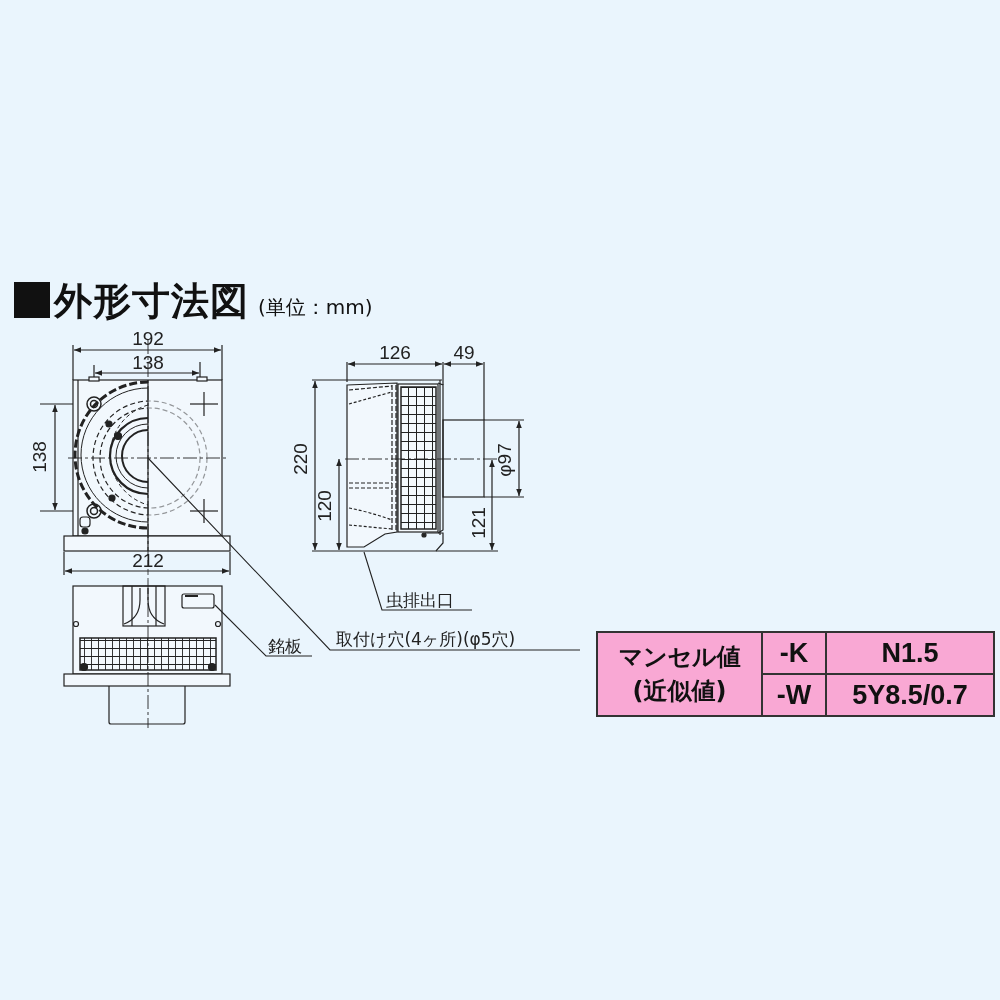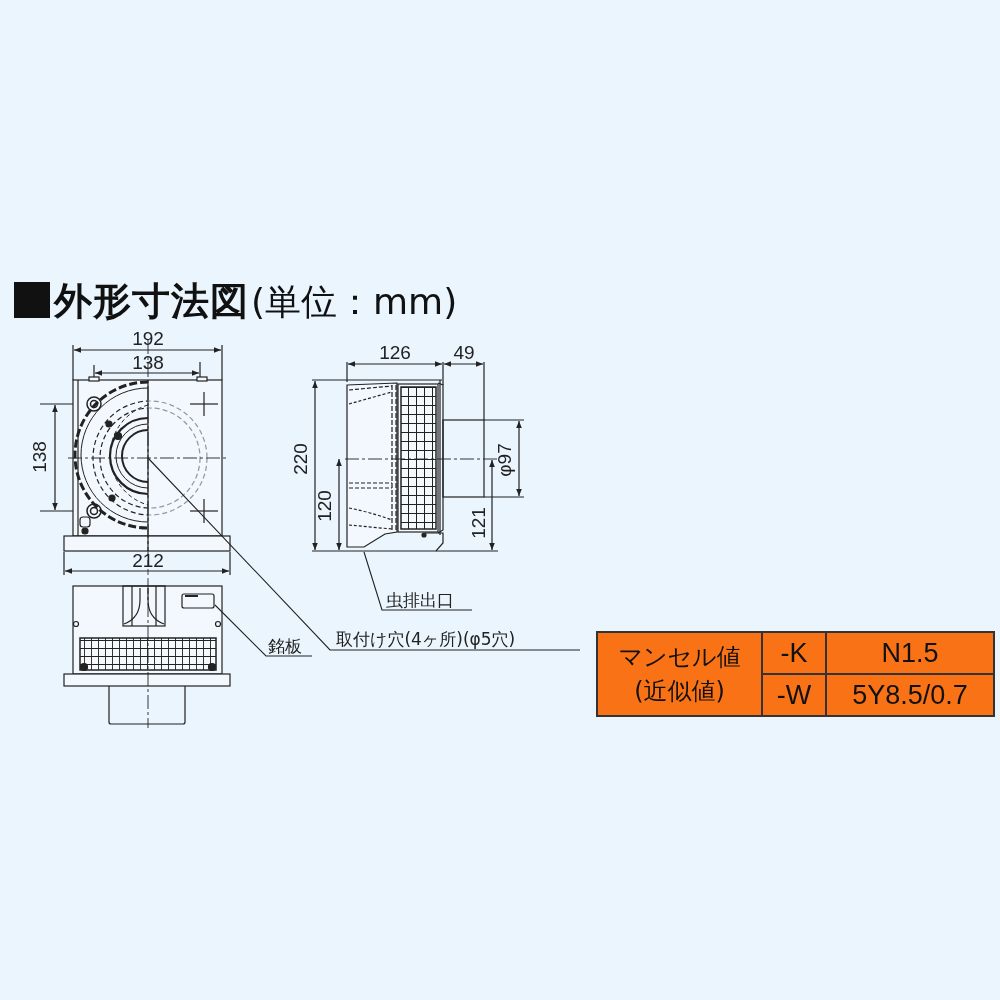--- a/index.html
+++ b/index.html
@@ -15,29 +15,30 @@
   .title {
     position: absolute; left: 14px; top: 276px;
     display: flex; align-items: baseline;
     font-family: "DejaVu Sans", sans-serif;
   }
   .title .sq {
     display: inline-block; width: 36px; height: 36px; background: #111;
     margin-right: 4px; transform: translateY(4px);
   }
   .title .main { font-size: 38px; font-weight: bold; letter-spacing: 1px; color: #111; }
-  .title .unit { font-size: 36px; color: #111; margin-left: 2px; }
+  .title .unit { font-size: 20px; color: #111; margin-left: 9px; }
   .dim { font-family: "Liberation Sans", sans-serif; font-size: 19px; fill: #222; }
   .lbl { font-family: "DejaVu Sans", sans-serif; font-size: 17px; fill: #222; }
   .munsell {
     position: absolute; left: 596px; top: 631px;
     border-collapse: collapse;
     font-family: "Liberation Sans", sans-serif;
     font-size: 27px; color: #111;
-    background: #f97316;
+    background: #f9a8d4;
+    font-weight: bold;
   }
   .munsell td { border: 2px solid #333; padding: 0 4px; height: 40px; text-align: center; }
   .munsell td.head { width: 155px; font-family: "DejaVu Sans", sans-serif; font-size: 24px; line-height: 34px; }
   .munsell td.code { width: 54px; }
   .munsell td.val { width: 158px; }
 </style>
 </head>
 <body>
 
 <div class="title">

